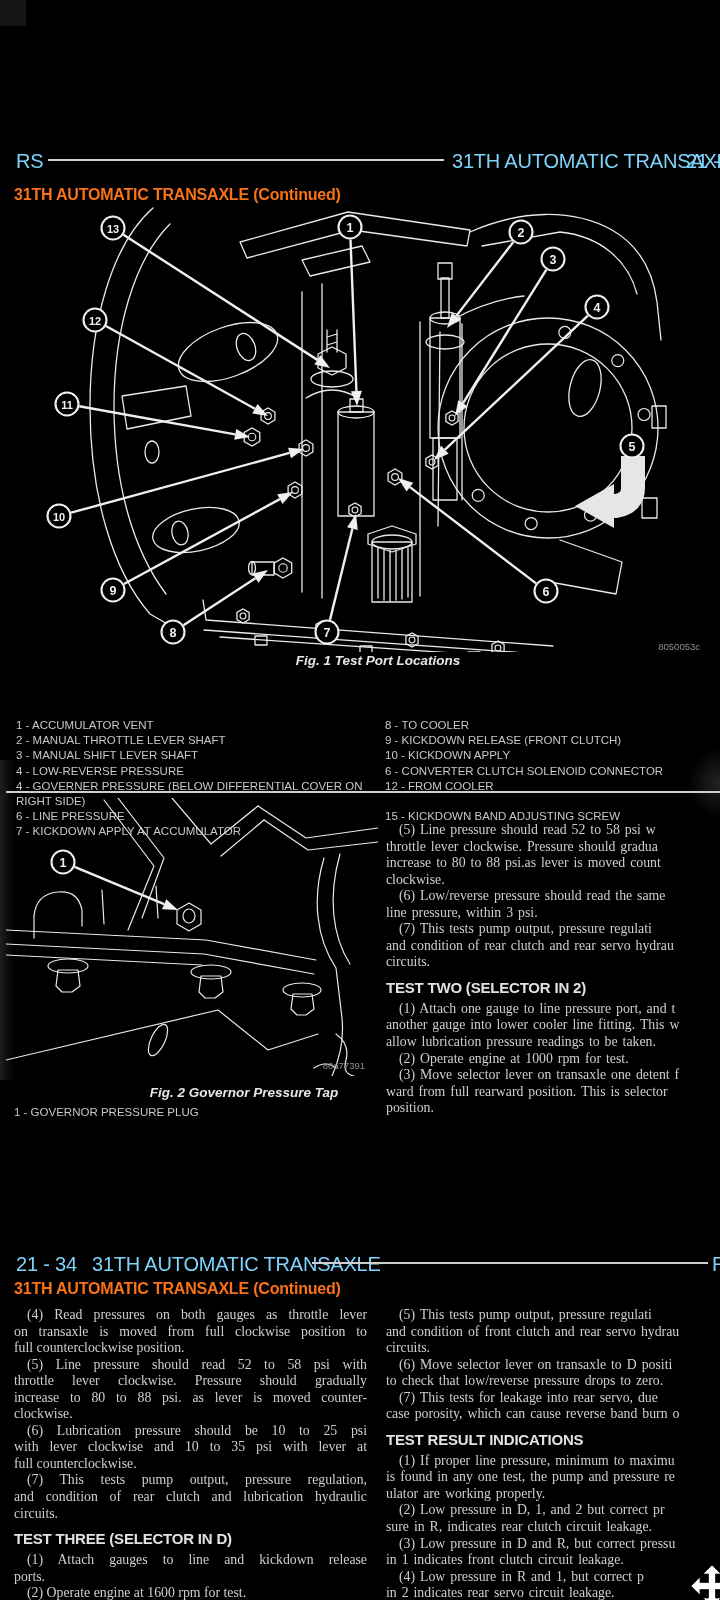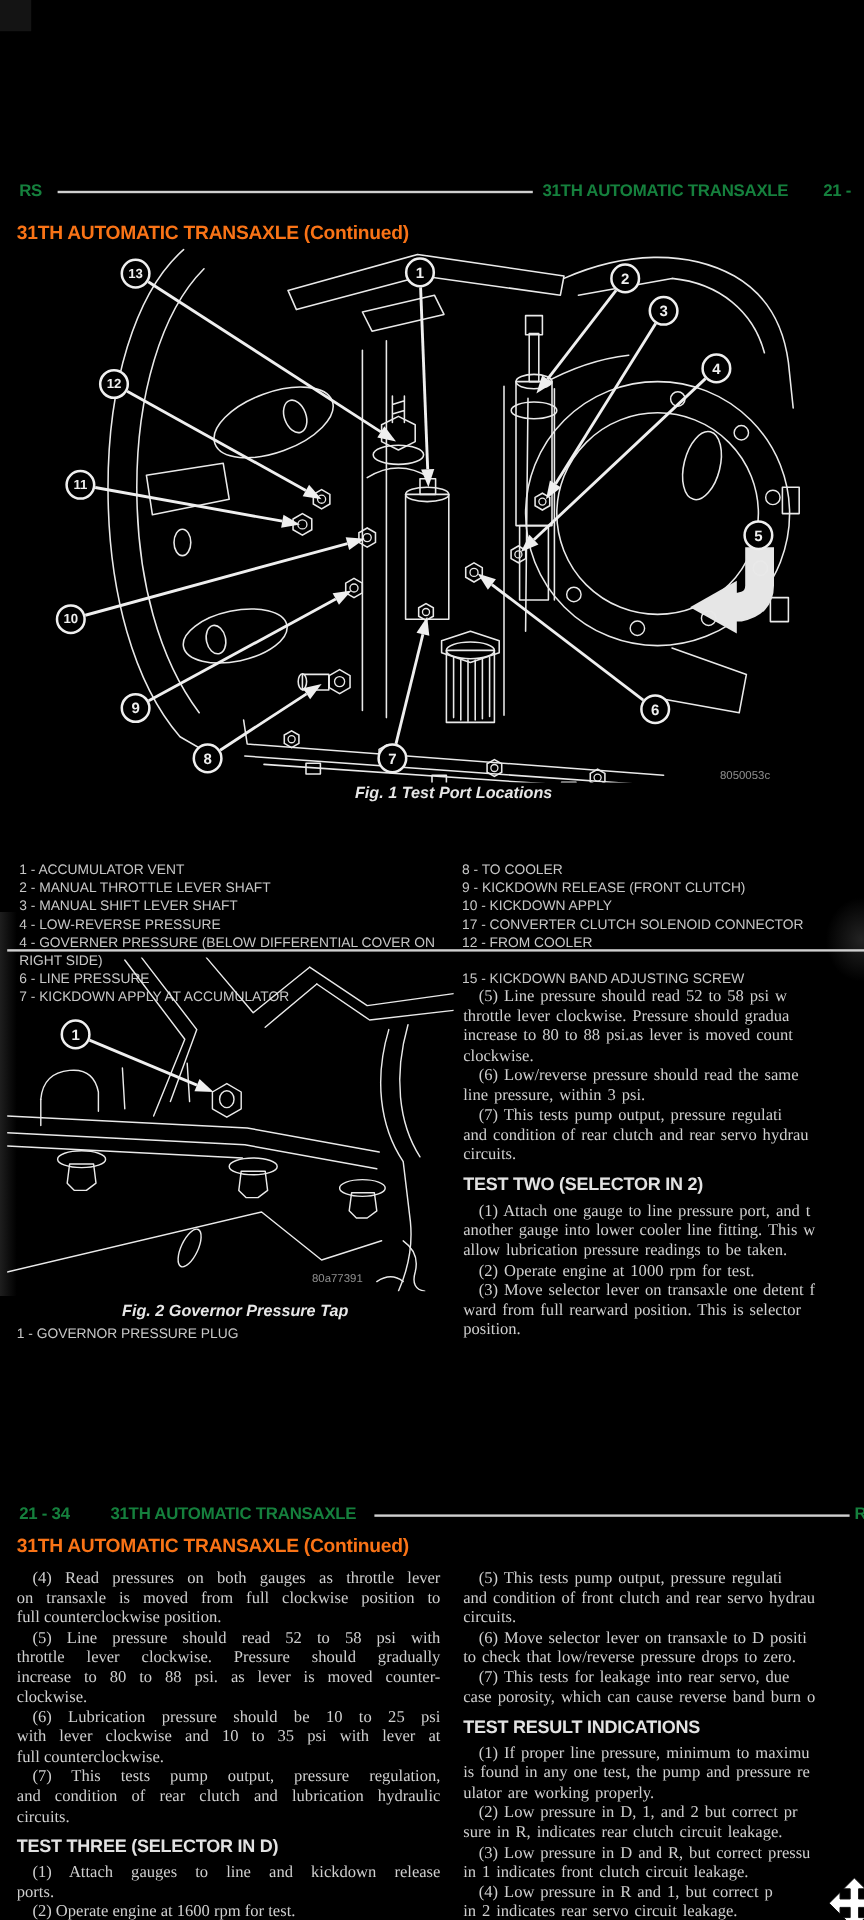--- a/index.html
+++ b/index.html
@@ -1,25 +1,25 @@
 <!DOCTYPE html>
 <html><head>
 <meta charset="utf-8">
 <style>
   html,body{margin:0;padding:0;background:#000;}
   .screen{position:relative;width:720px;height:1600px;background:#000;overflow:hidden;
           font-family:"Liberation Sans",sans-serif;}
   .abs{position:absolute;}
   
-  .hdr{font-weight:bold;font-size:14px;color:#15803d;letter-spacing:-0.2px;white-space:nowrap;}
+  .hdr{font-weight:normal;font-size:20px;color:#7dd3fc;letter-spacing:-0.2px;white-space:nowrap;}
   .rule{background:#cfcfcf;height:2px;}
   .sect{font-weight:bold;font-size:16px;color:#f97316;letter-spacing:-0.2px;white-space:nowrap;}
   
   .figcap{font-weight:bold;font-style:italic;font-size:13.5px;color:#e6e6e6;text-align:center;}
-  .figcode{font-size:9.5px;color:#8f8f8f;text-align:left;}
+  .figcode{font-size:9.5px;color:#8f8f8f;text-align:right;}
   .legend{display:grid;grid-template-columns:369px auto;column-gap:0;
           font-size:11.5px;line-height:15.2px;color:#c7c7c7;}
   .legend .cell{padding-right:14px;}
   
   .col{color:#cfcfcf;font-family:"Liberation Serif",serif;font-size:13.8px;line-height:16.55px;}
   .col .jline{text-align:justify;text-align-last:justify;}
   .col .jline.e{text-align-last:left;}
   .col .cline{white-space:nowrap;word-spacing:1.5px;}
   .col .pfirst{text-indent:13px;}
   .col .col-h{font-family:"Liberation Sans",sans-serif;font-weight:bold;font-size:15px;
@@ -233,21 +233,21 @@
   <div class="abs figcap" style="left:0;top:653px;width:756px;">Fig. 1 Test Port Locations</div>
 
   <div class="abs legend" style="left:16px;top:675px;width:700px;margin-top:43px;" id="fig1-legend">
       <div class="cell">1 - ACCUMULATOR VENT</div>
       <div class="cell">8 - TO COOLER</div>
       <div class="cell">2 - MANUAL THROTTLE LEVER SHAFT</div>
       <div class="cell">9 - KICKDOWN RELEASE (FRONT CLUTCH)</div>
       <div class="cell">3 - MANUAL SHIFT LEVER SHAFT</div>
       <div class="cell">10 - KICKDOWN APPLY</div>
       <div class="cell">4 - LOW-REVERSE PRESSURE</div>
-      <div class="cell">17 - CONVERTER CLUTCH SOLENOID CONNECTOR</div>
+      <div class="cell">6 - CONVERTER CLUTCH SOLENOID CONNECTOR</div>
       <div class="cell">4 - GOVERNER PRESSURE (BELOW DIFFERENTIAL COVER ON RIGHT SIDE)</div>
       <div class="cell">12 - FROM COOLER</div>
       <div class="cell">6 - LINE PRESSURE</div>
       <div class="cell">15 - KICKDOWN BAND ADJUSTING SCREW</div>
       <div class="cell">7 - KICKDOWN APPLY AT ACCUMULATOR</div>
       <div class="cell"></div>
     </div>
 
   <div class="abs rule" style="left:6px;top:791px;width:714px;"></div>
 
@@ -288,21 +288,21 @@
         <g>
           <line x1="68.53549162942186" y1="68.81481389749781" x2="158.15741004469376" y2="106.22222332300261" stroke="#efefef" stroke-width="2.4"></line>
           <polygon points="172,112 156.03889192979472,111.29783963994822 160.2759281595928,101.146607006057" fill="#efefef"></polygon>
           <circle cx="57" cy="64" r="11.5" fill="#000" stroke="#efefef" stroke-width="2.1"></circle>
           <text x="57" y="64.5" fill="#efefef" font-size="12.5" font-weight="bold" text-anchor="middle" dominant-baseline="central">1</text>
         </g>
       </g>
   </svg>
 
   <div class="abs figcode" style="left:260px;top:1060px;width:105px;">80a77391</div>
-  <div class="abs figcap" style="left:0;top:1085px;width:392px;">Fig. 2 Governor Pressure Tap</div>
+  <div class="abs figcap" style="left:0;top:1085px;width:392px;padding-left:48px;">Fig. 2 Governor Pressure Tap</div>
   <div class="abs" style="left:14px;top:1106px;font-size:11.5px;color:#c7c7c7;">1 - GOVERNOR PRESSURE PLUG</div>
 
   <div class="abs col" style="left:386px;top:822px;width:520px;">
       <div class="cline pfirst">(5) Line pressure should read 52 to 58 psi w</div>
       <div class="cline">throttle lever clockwise. Pressure should gradua</div>
       <div class="cline">increase to 80 to 88 psi.as lever is moved count</div>
       <div class="cline e">clockwise.</div>
       <div class="cline pfirst">(6) Low/reverse pressure should read the same</div>
       <div class="cline e">line pressure, within 3 psi.</div>
       <div class="cline pfirst">(7) This tests pump output, pressure regulati</div>

